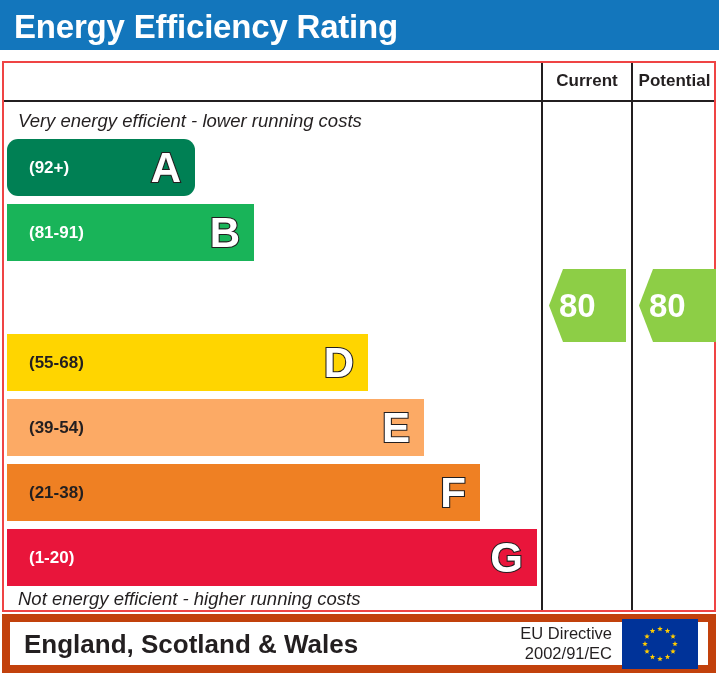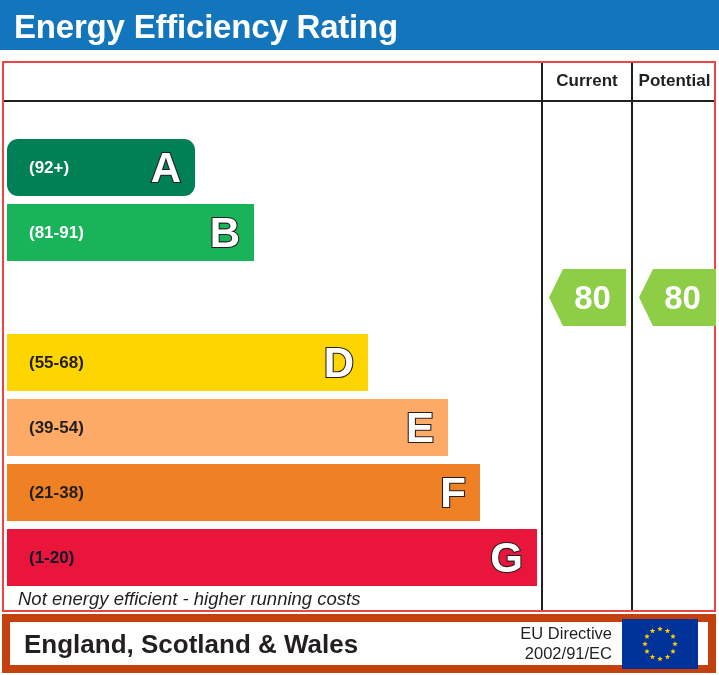--- a/index.html
+++ b/index.html
@@ -86,22 +86,22 @@
     color:#ffffff;
     line-height:1;
     -webkit-text-stroke:2.2px #231f20;
     paint-order:stroke fill;
     text-shadow:
        0 0 0 #231f20;
   }
 
   
   .arrow{
-    position:absolute;height:57px;
-    display:flex;align-items:center;justify-content:center;
+    position:absolute;height:73px;
+    display:flex;align-items:center;justify-content:flex-start;
     clip-path:polygon(14px 0, 100% 0, 100% 100%, 14px 100%, 0 50%);
     -webkit-clip-path:polygon(14px 0, 100% 0, 100% 100%, 14px 100%, 0 50%);
   }
   .arrow span{
     font-size:33px;font-weight:bold;color:#ffffff;
     margin-left:10px;line-height:1;
   }
 
   
   .footer{
@@ -143,45 +143,46 @@
 
   <div class="frame">
 
     <div class="hline-head"></div>
     <div class="vline c1"></div>
     <div class="vline c2"></div>
 
     <div class="colhead current">Current</div>
     <div class="colhead potential">Potential</div>
 
+    <div class="caption top">Very energy efficient - lower running costs</div>
     <div class="caption bottom">Not energy efficient - higher running costs</div>
 
     <div class="bands" id="band-list">
         <div class="band" style="top: 0px; width: 188px; background: rgb(0, 128, 84); border-radius: 11px;">
           <div class="range" style="color: rgb(255, 255, 255);">(92+)</div>
           <div class="letter">A</div>
         </div>
         <div class="band" style="top: 65px; width: 247px; background: rgb(25, 180, 89);">
           <div class="range" style="color: rgb(255, 255, 255);">(81-91)</div>
           <div class="letter">B</div>
         </div>
         <div class="band" style="top: 195px; width: 361px; background: rgb(255, 213, 0);">
           <div class="range" style="color: rgb(35, 31, 32);">(55-68)</div>
           <div class="letter">D</div>
         </div>
-        <div class="band" style="top: 260px; width: 417px; background: rgb(252, 170, 101); padding-left: 24px;">
+        <div class="band" style="top: 260px; width: 417px; background: rgb(252, 170, 101);">
           <div class="range" style="color: rgb(35, 31, 32);">(39-54)</div>
           <div class="letter">E</div>
         </div>
         <div class="band" style="top: 325px; width: 473px; background: rgb(239, 128, 35);">
           <div class="range" style="color: rgb(35, 31, 32);">(21-38)</div>
           <div class="letter">F</div>
         </div>
         <div class="band" style="top: 390px; width: 530px; background: rgb(233, 21, 59);">
-          <div class="range" style="color: #0f172a;">(1-20)</div>
+          <div class="range" style="color: #ffffff;">(1-20)</div>
           <div class="letter">G</div>
         </div>
       </div>
 
     <div class="arrow" style="left: 545px; width: 77px; top: 206px; background: rgb(141, 206, 70);">
         <span>80</span>
       </div>
     <div class="arrow" style="left: 635px; width: 77px; top: 206px; background: rgb(141, 206, 70);">
         <span>80</span>
       </div>

